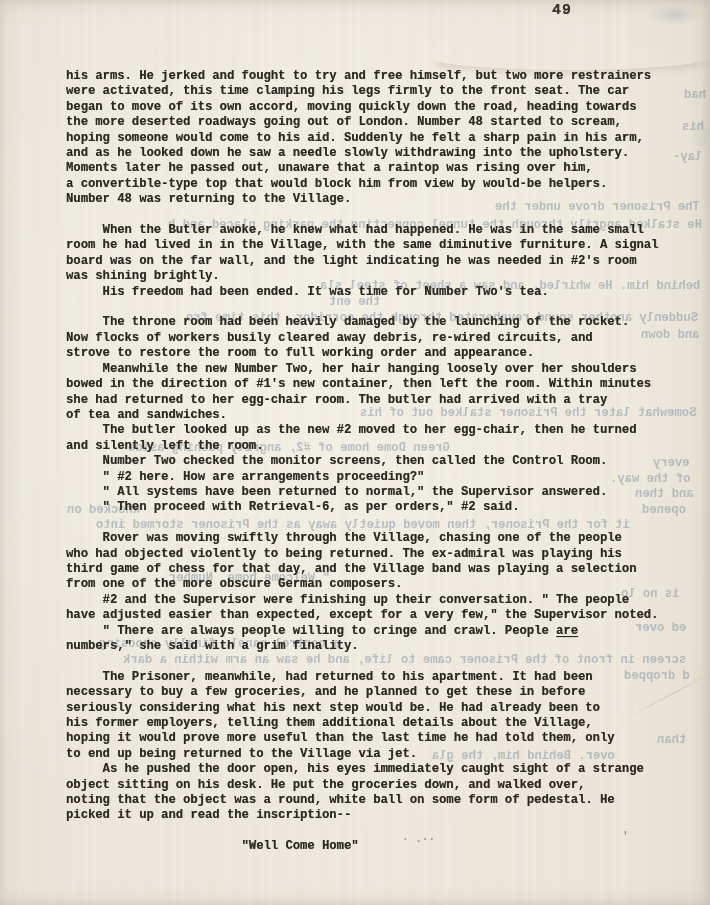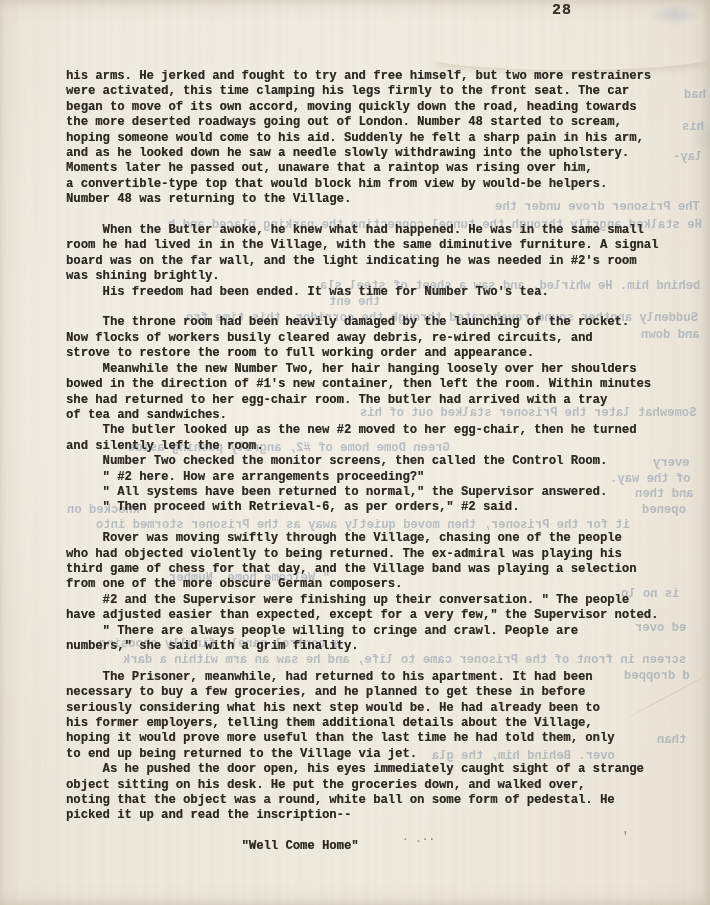--- a/index.html
+++ b/index.html
@@ -29,21 +29,21 @@
     text-shadow:0 0 0.6px rgba(50,46,38,0.8);
   }
   .text-layer{
     position:absolute;left:66px;top:69px;z-index:3;
     font-size:12.2px;line-height:15.4px;font-weight:bold;
     white-space:pre;
     text-shadow:0.3px 0.2px 0.5px rgba(43,40,34,0.55);
   }
   .para{margin:0;}
   .line{white-space:pre;min-height:15.4px;}
-  .u{text-underline-offset:2px;text-align:right;}
+  .u{text-decoration:underline;text-underline-offset:2px;text-align:right;}
   .bleed-layer{position:absolute;inset:0;z-index:1;pointer-events:none;}
   .bleed-line{
     position:absolute;white-space:pre;
     font-size:12.2px;font-weight:bold;line-height:14px;
     transform:scaleX(-1);            
     filter:blur(0.45px);
     opacity:0.5;
   }
   .marks-layer{position:absolute;inset:0;z-index:2;pointer-events:none;}
   .mark{
@@ -70,21 +70,21 @@
 </style>
 </head>
 <body>
 
 <div class="page">
   <div class="smudge s1"></div>
   <div class="smudge s2"></div>
   <div class="edge-band"></div>
   <div class="crease"></div>
 
-  <div class="page-number">28</div>
+  <div class="page-number">49</div>
 
   <div class="bleed-layer">
       <div class="bleed-line" style="top: 88px; right: 4px; color: rgb(126, 144, 162);">had</div>
       <div class="bleed-line" style="top: 120px; right: 6px; color: rgb(126, 144, 162);">his</div>
       <div class="bleed-line" style="top: 150px; right: 8px; color: rgb(126, 144, 162);">lay-</div>
       <div class="bleed-line" style="top: 200px; right: 10px; color: rgb(126, 144, 162);">The Prisoner drove under the</div>
       <div class="bleed-line" style="top: 218px; right: 8px; color: rgb(126, 144, 162);">He stalked angrily through the tunnel connecting the parking placed and h</div>
       <div class="bleed-line" style="top: 279px; right: 10px; color: rgb(126, 144, 162);">behind him. He whirled, and saw a sheet of steel sla</div>
       <div class="bleed-line" style="top: 295px; right: 330px; color: rgb(126, 144, 162);">the ent</div>
       <div class="bleed-line" style="top: 311px; right: 12px; color: rgb(126, 144, 162);">Suddenly another sound reveberated through the corridor, this time fro</div>

